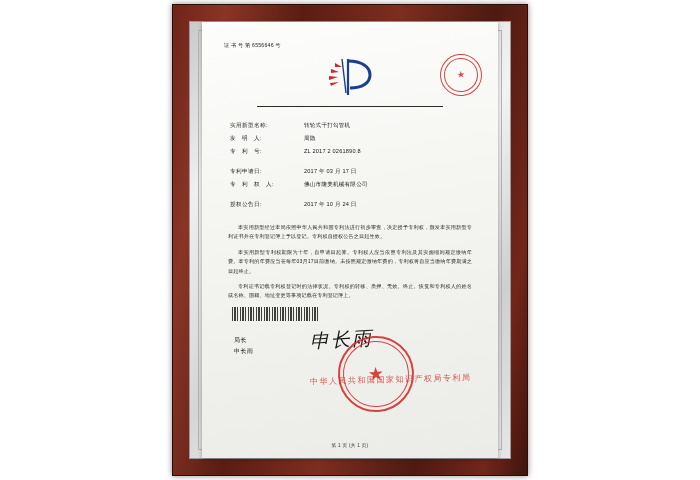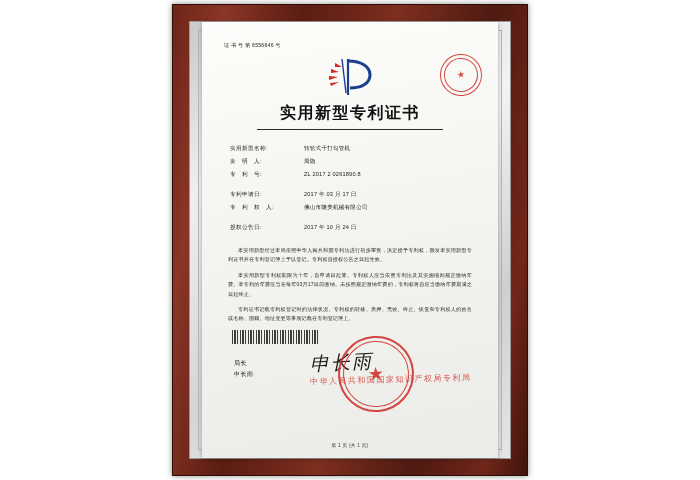--- a/index.html
+++ b/index.html
@@ -277,21 +277,20 @@
           <path d="M26 4 L26 40" stroke="#1b3f8f" stroke-width="2.2" fill="none"></path>
           <path d="M26 6 C 40 6, 48 12, 48 20 C 48 28, 40 33, 28 33" stroke="#1b3f8f" stroke-width="3" fill="none"></path>
           <path d="M13 8 L20 12 L13 12 Z" fill="#cf2a24"></path>
           <path d="M9 14 L17 17 L9 18 Z" fill="#cf2a24"></path>
           <path d="M7 21 L16 22 L7 25 Z" fill="#cf2a24"></path>
           <path d="M8 28 L17 27 L9 31 Z" fill="#cf2a24"></path>
           <path d="M20 4 L24 38" stroke="#1b3f8f" stroke-width="1.4" fill="none"></path>
         </svg>
       </div>
 
-      <div class="title">实用新型专利证书</div>
       <div class="title-rule"></div>
 
       <div class="fields">
         <div class="frow">
           <span class="flabel">实用新型名称:</span>
           <span class="fvalue">转轮式干打勾管机</span>
         </div>
         <div class="frow">
           <span class="flabel">发　明　人:</span>
           <span class="fvalue">周隐</span>

